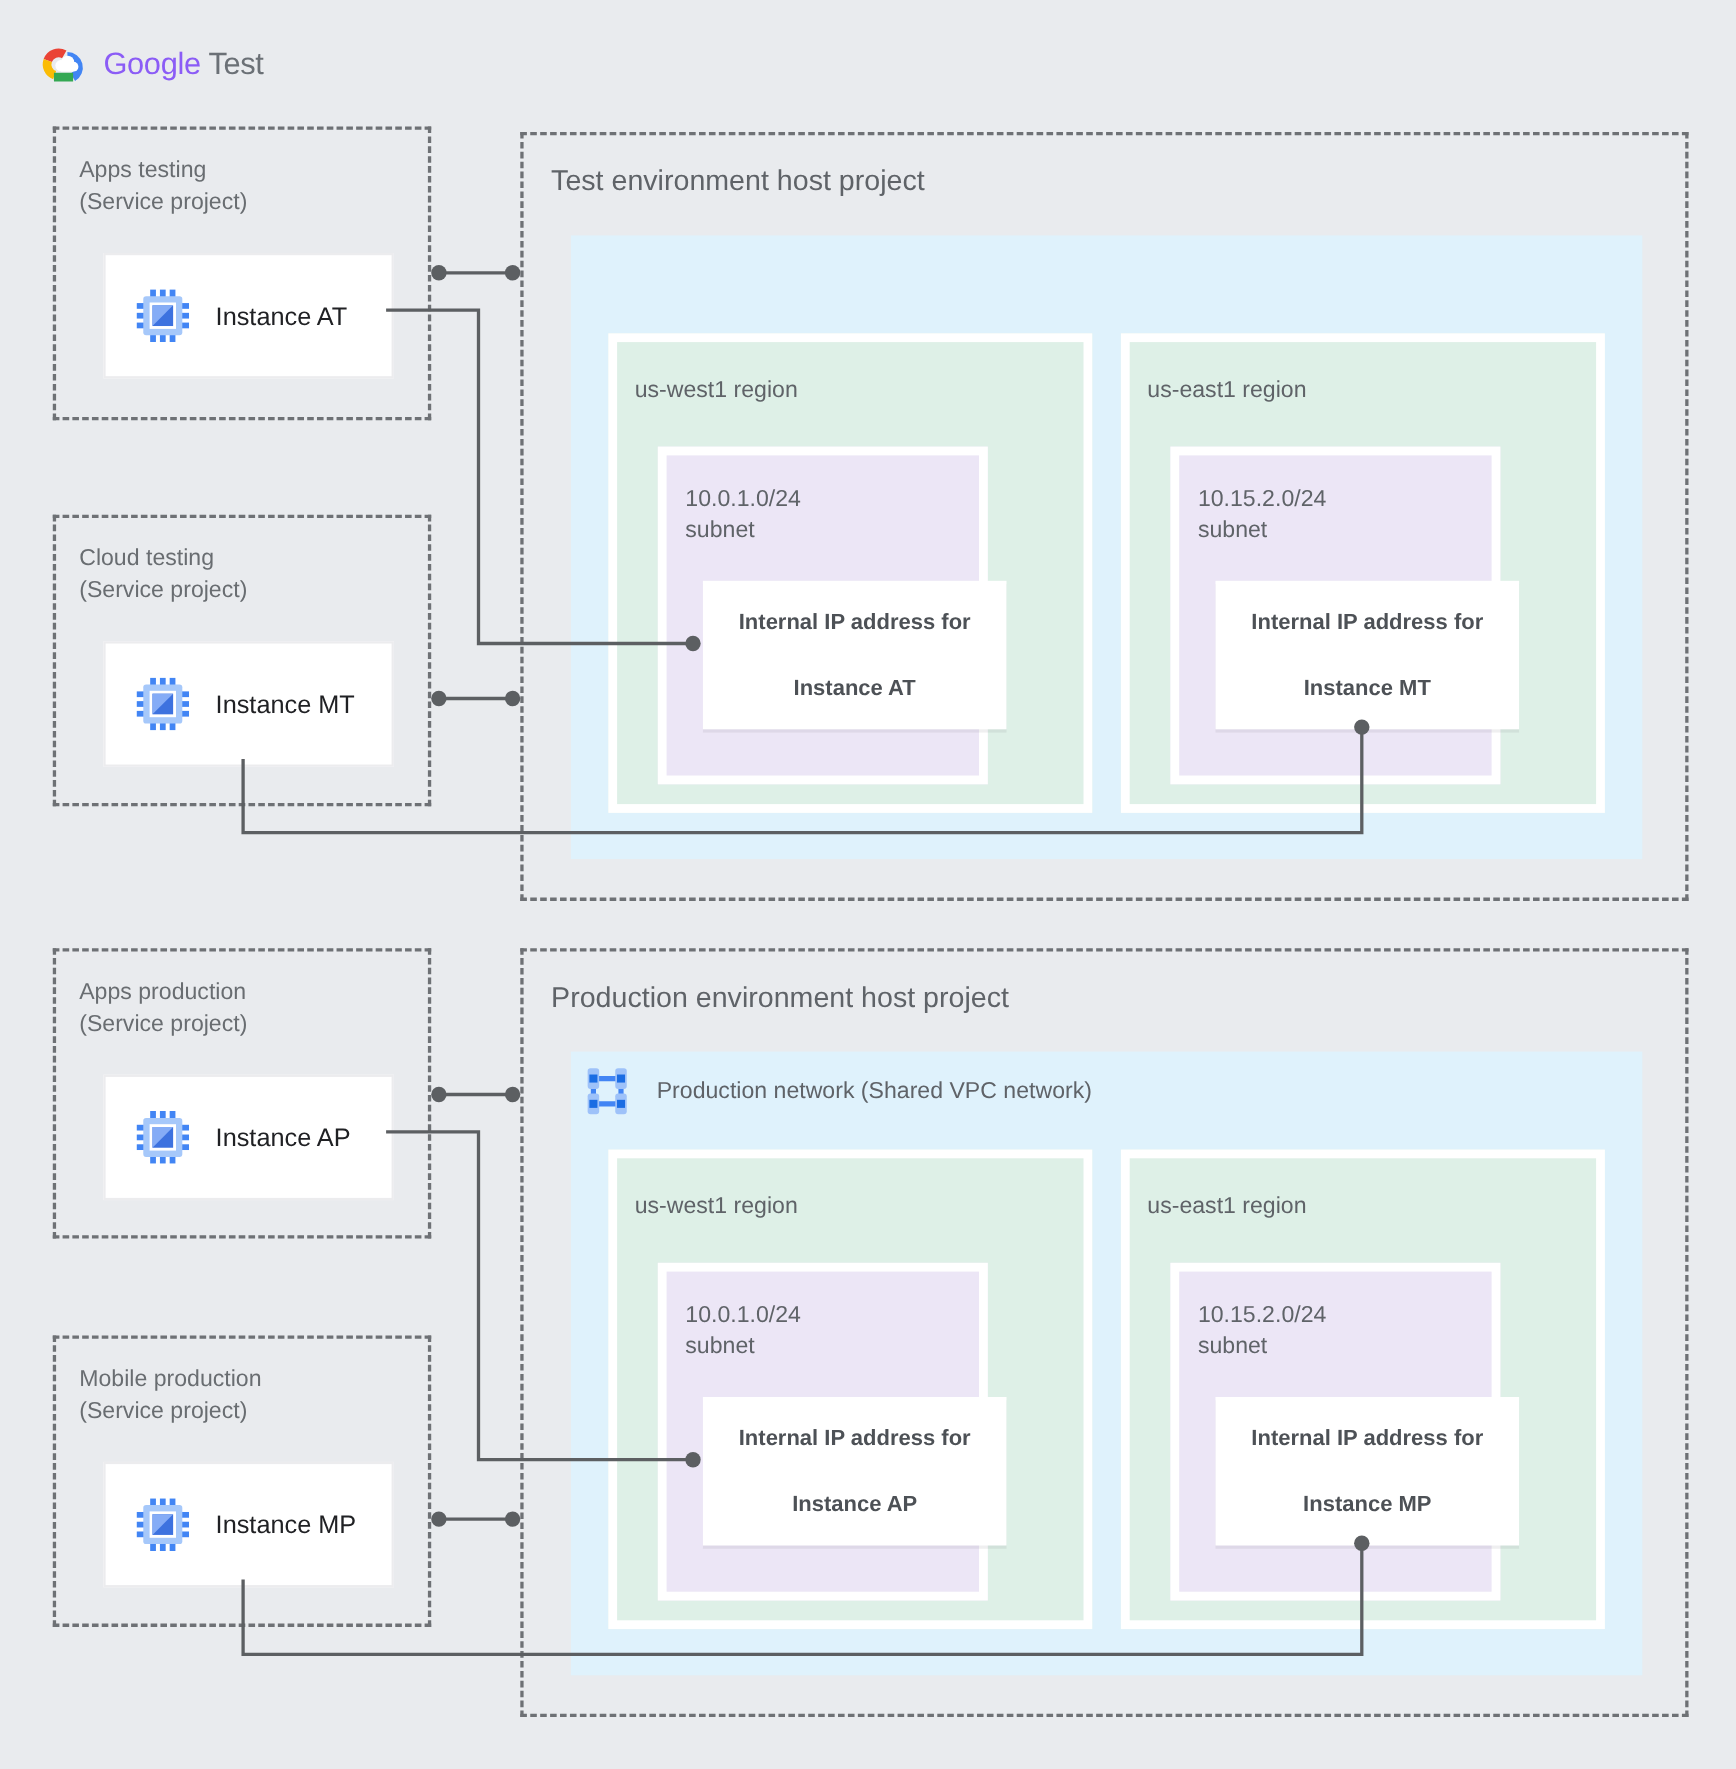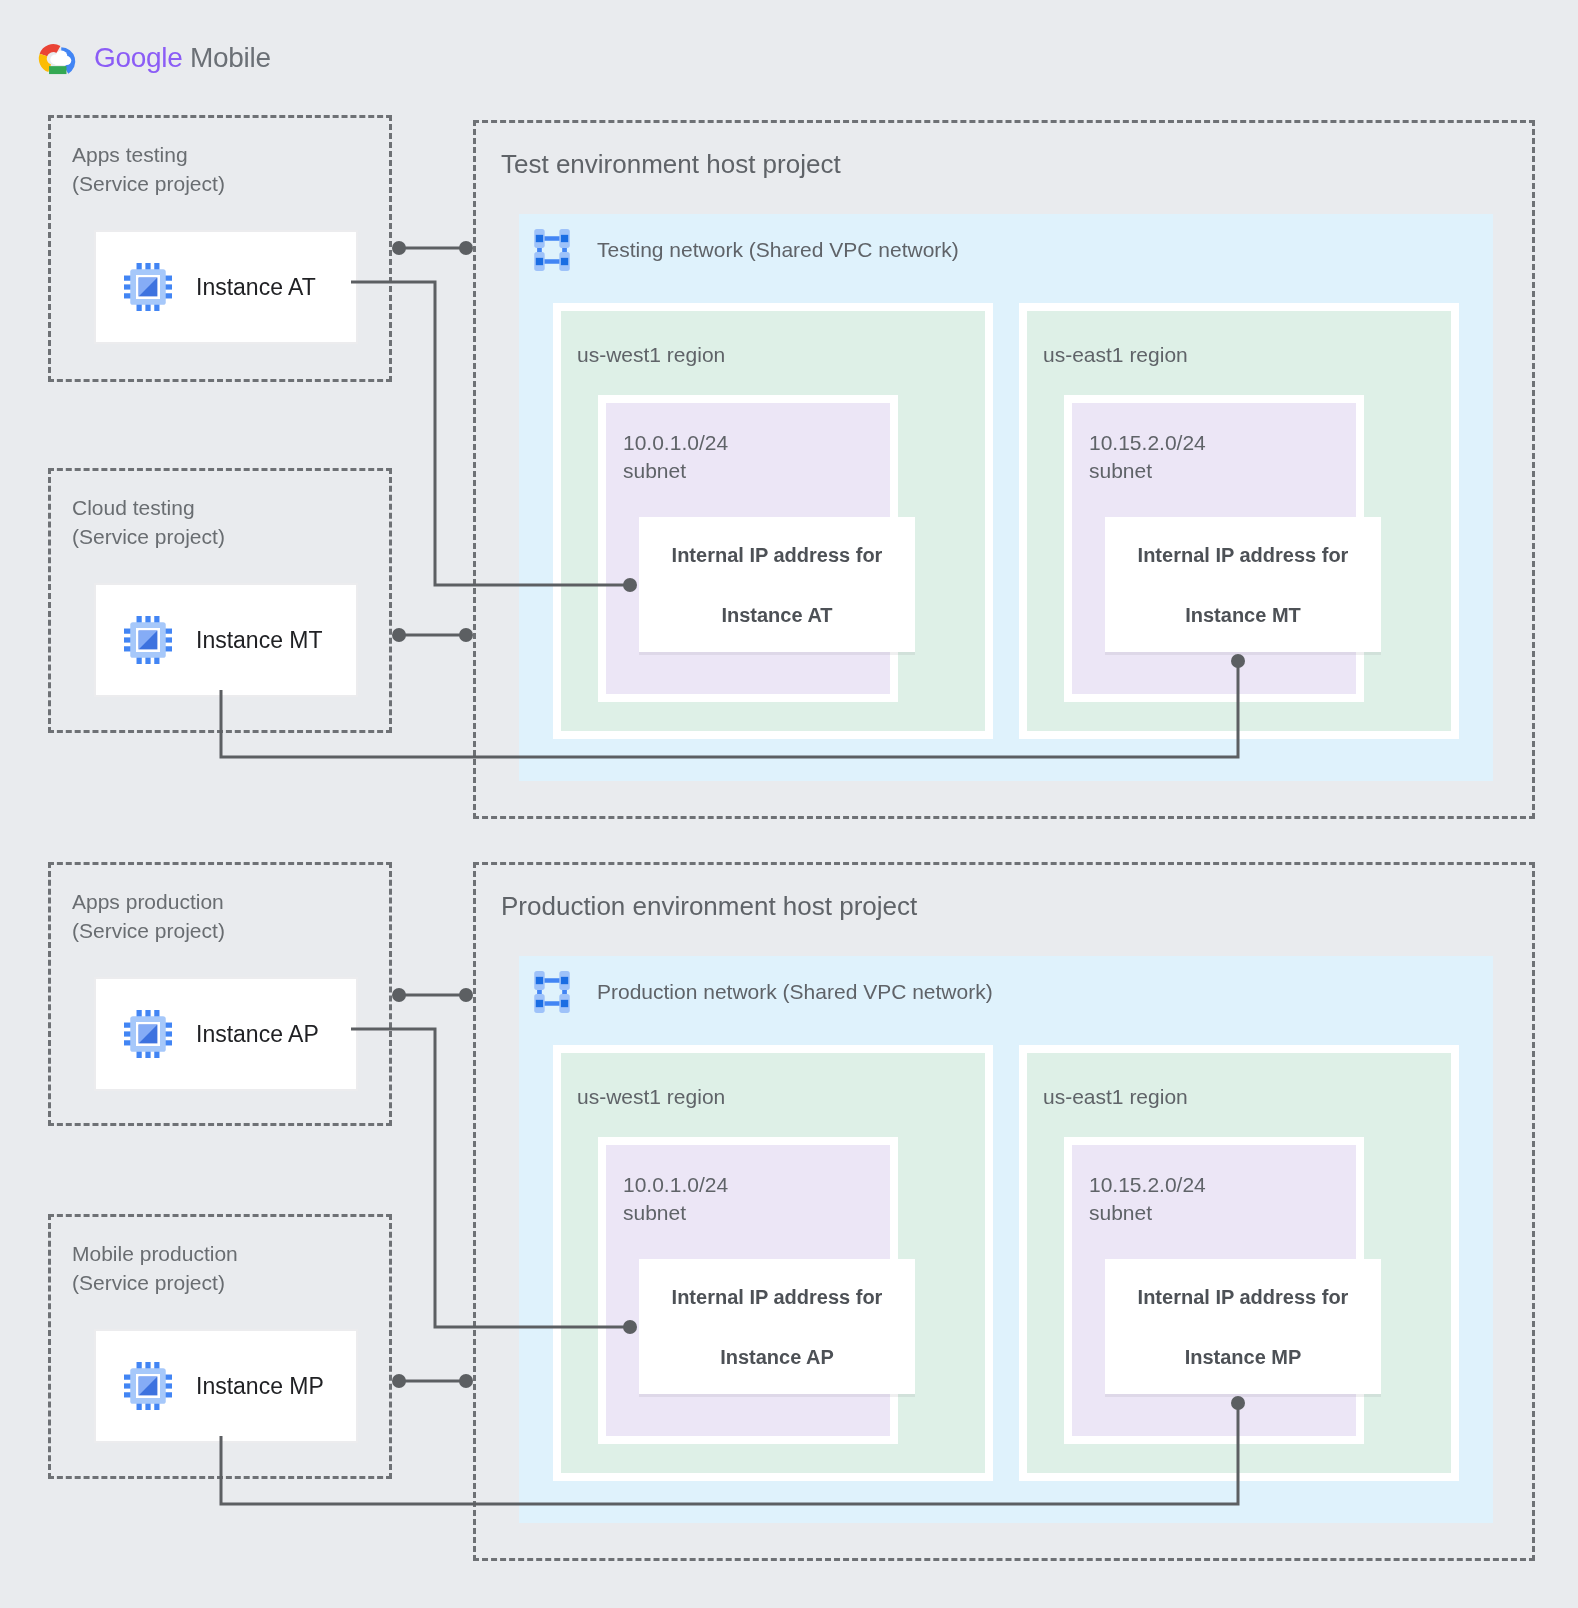--- a/index.html
+++ b/index.html
@@ -22,21 +22,21 @@
   .card-label{margin-left:24px;font-size:23px;color:#202124;white-space:nowrap;}
   
   .net{position:absolute;left:43px;top:91px;width:974px;height:567px;background:#DFF2FC;}
   .net-head{position:absolute;left:10px;top:14px;display:flex;align-items:center;}
   .net-head svg{width:46px;height:44px;flex:none;}
   .net-label{margin-left:22px;font-size:21px;color:#5F6368;white-space:nowrap;}
   
   .region{position:absolute;top:89px;width:440px;height:436px;background:#DEF0E7;border:8px solid #FFFFFF;}
   .region.west{left:34px}.region.east{left:500px}
   .region-label{position:absolute;left:16px;top:32px;font-size:21px;color:#5F6368;}
-  .subnet{position:absolute;left:37px;top:84px;width:300px;height:307px;background:#ECE6F6;border:8px solid #FFFFFF;box-sizing:border-box;}
+  .subnet{position:absolute;left:37px;top:95px;width:300px;height:307px;background:#ECE6F6;border:8px solid #FFFFFF;box-sizing:border-box;}
   .subnet-label{position:absolute;left:17px;top:26px;font-size:21px;line-height:28px;color:#5F6368;}
   .ipbox{position:absolute;left:33px;top:114px;width:276px;height:135px;background:#FFFFFF;
          box-shadow:0 3px 0 rgba(95,99,104,0.10);
          display:flex;flex-direction:column;justify-content:center;text-align:center;
          font-size:20px;font-weight:bold;color:#4D5156;line-height:28px;gap:32px;}
   .region,.subnet{box-sizing:border-box;padding-left:28px;}
   
   .wires{position:absolute;left:0;top:0;pointer-events:none;}
   .wires path{stroke:#5C5F62;stroke-width:3;fill:none;}
   .wires circle{fill:#5C5F62;}
@@ -103,21 +103,21 @@
 </svg>
 
 <div class="page">
 
   <div class="logo">
     <svg>
         <use href="#icon-gcloud"></use>
       </svg>
     <div class="logo-text">
       <span class="g">Google</span>
-      <span>Mobile</span>
+      <span>Test</span>
     </div>
   </div>
 
   <div class="abs dashed" style="left:48px;top:115px;width:344px;height:267px">
     <div class="svc-label">
       <div>Apps testing</div>
       <div>(Service project)</div>
     </div>
     <div class="card">
       <svg>
@@ -162,26 +162,20 @@
       <svg>
           <use href="#icon-gce"></use>
         </svg>
       <div class="card-label">Instance MP</div>
     </div>
   </div>
 
   <div class="abs dashed" style="left:473px;top:120px;width:1062px;height:699px">
     <div class="host-label">Test environment host project</div>
     <div class="net">
-      <div class="net-head">
-        <svg>
-            <use href="#icon-vpc"></use>
-          </svg>
-        <div class="net-label">Testing network (Shared VPC network)</div>
-      </div>
       <div class="region west">
         <div class="region-label">us-west1 region</div>
         <div class="subnet">
           <div class="subnet-label">
             <div>10.0.1.0/24</div>
             <div>subnet</div>
           </div>
           <div class="ipbox">
             <div>Internal IP address for</div>
             <div>Instance AT</div>

